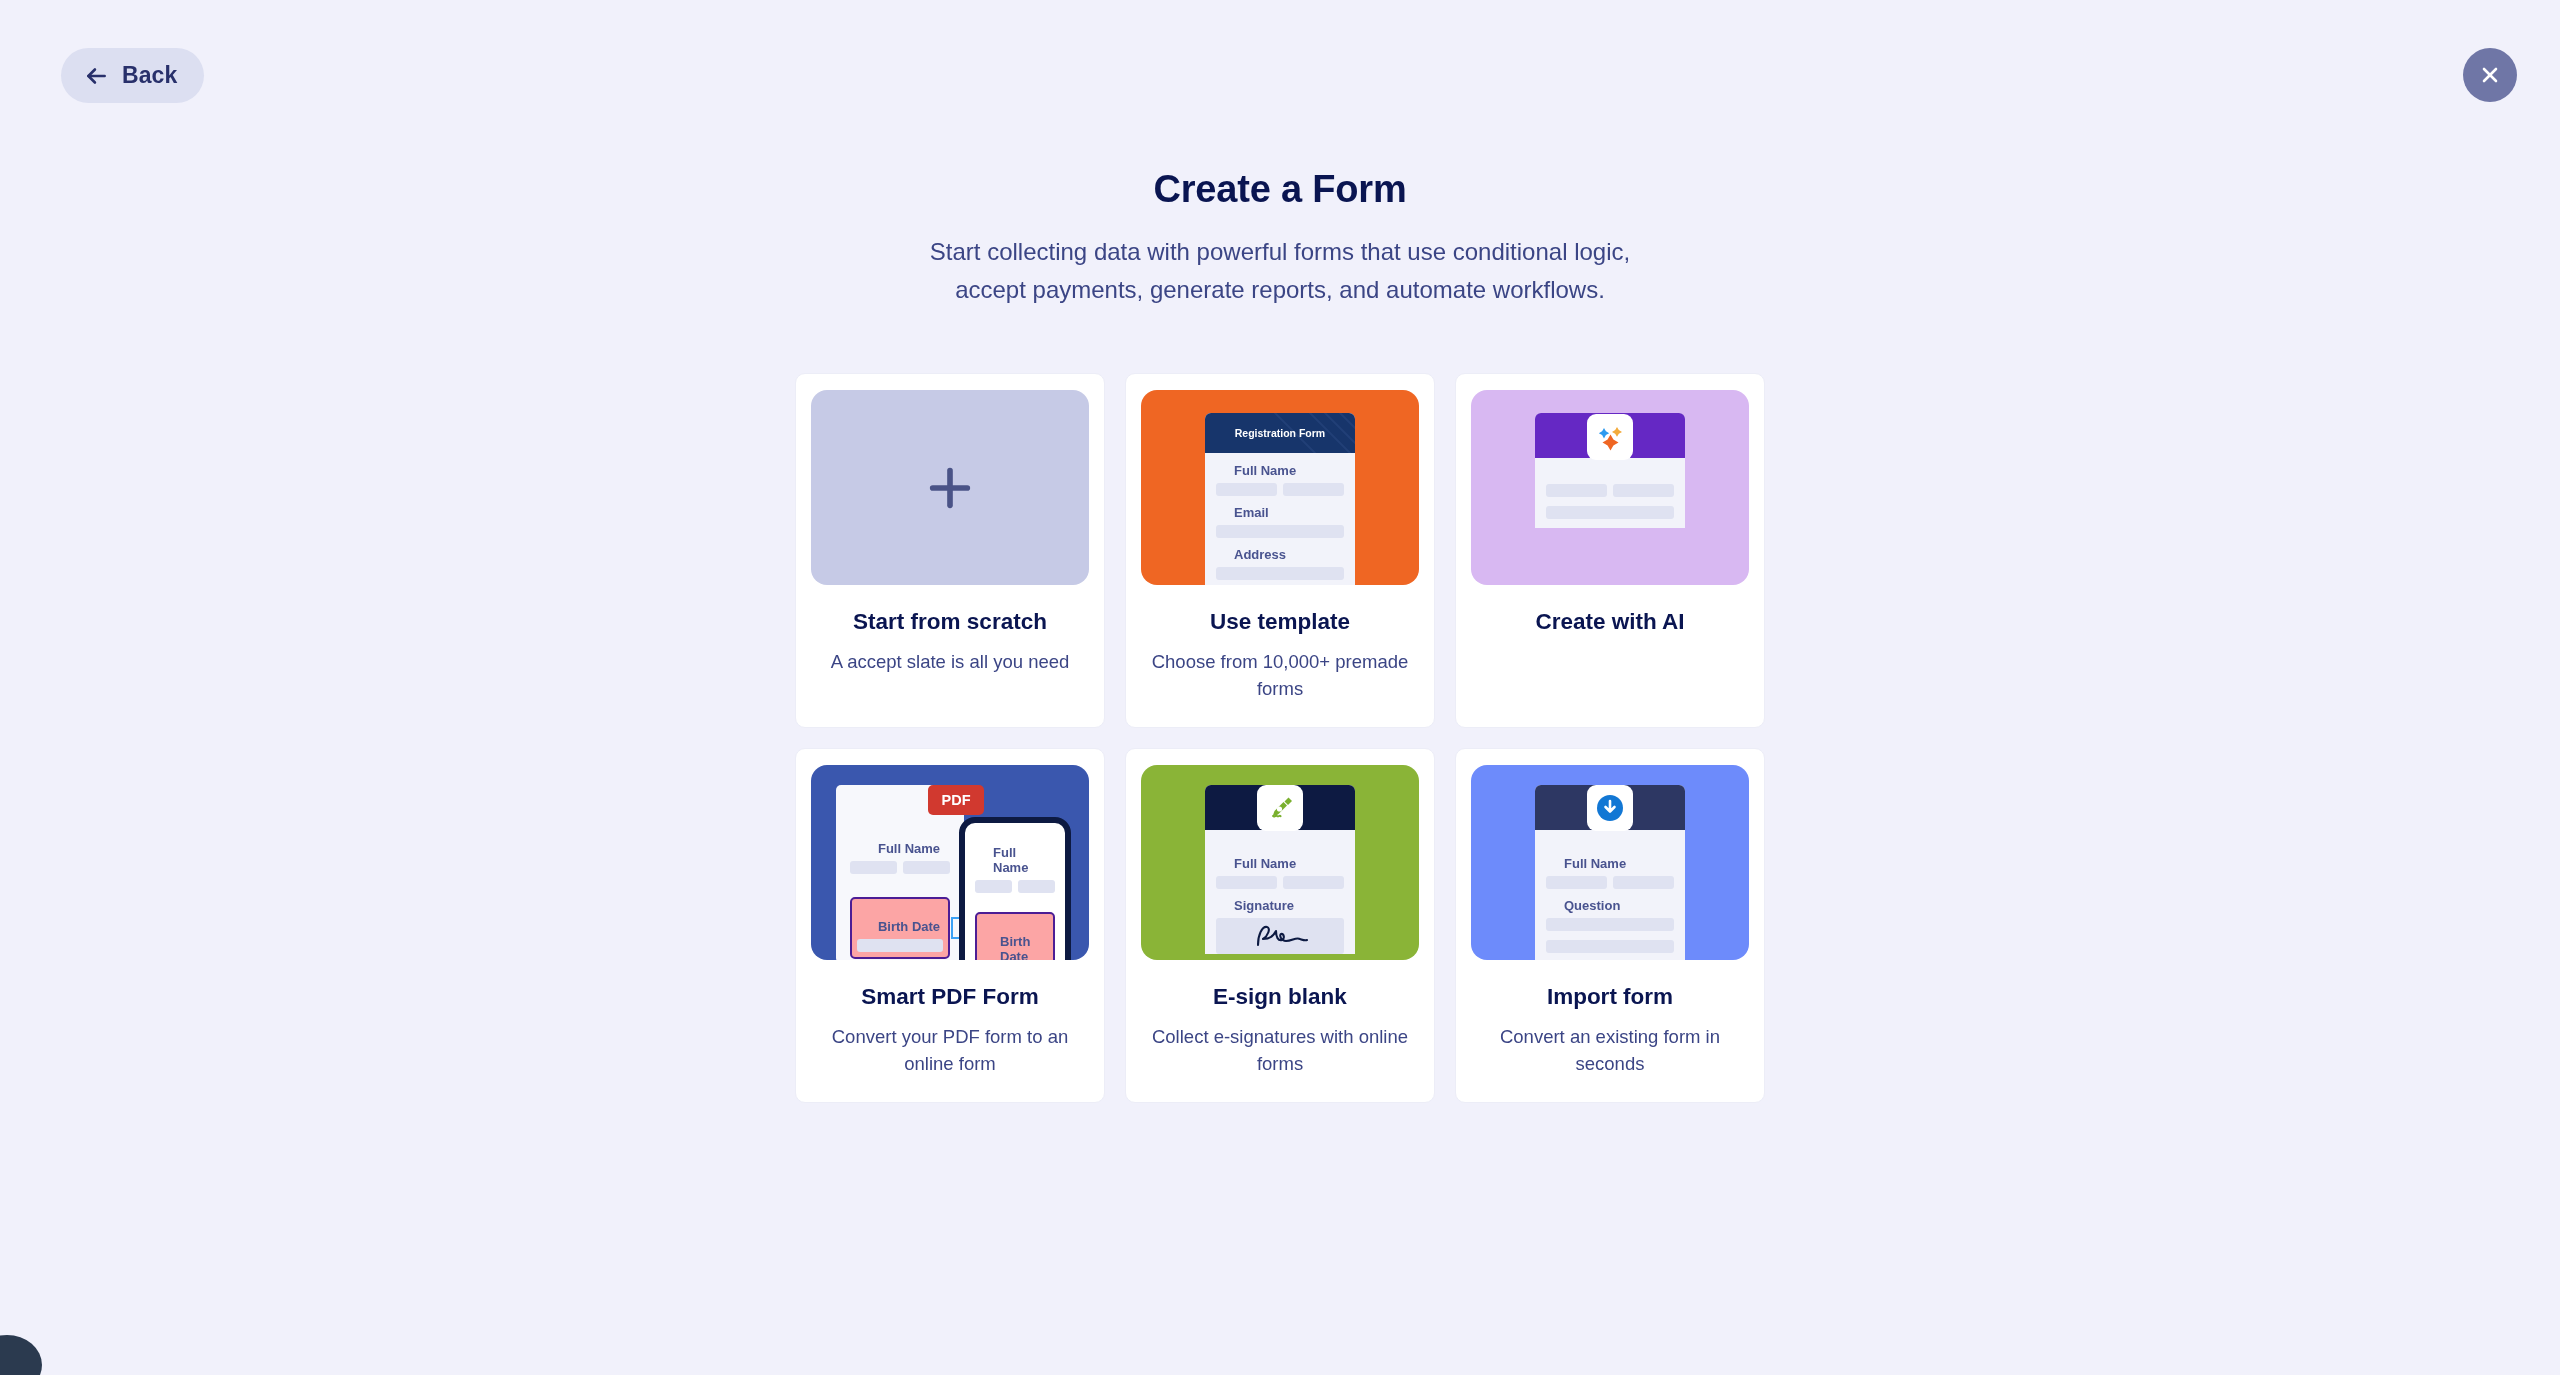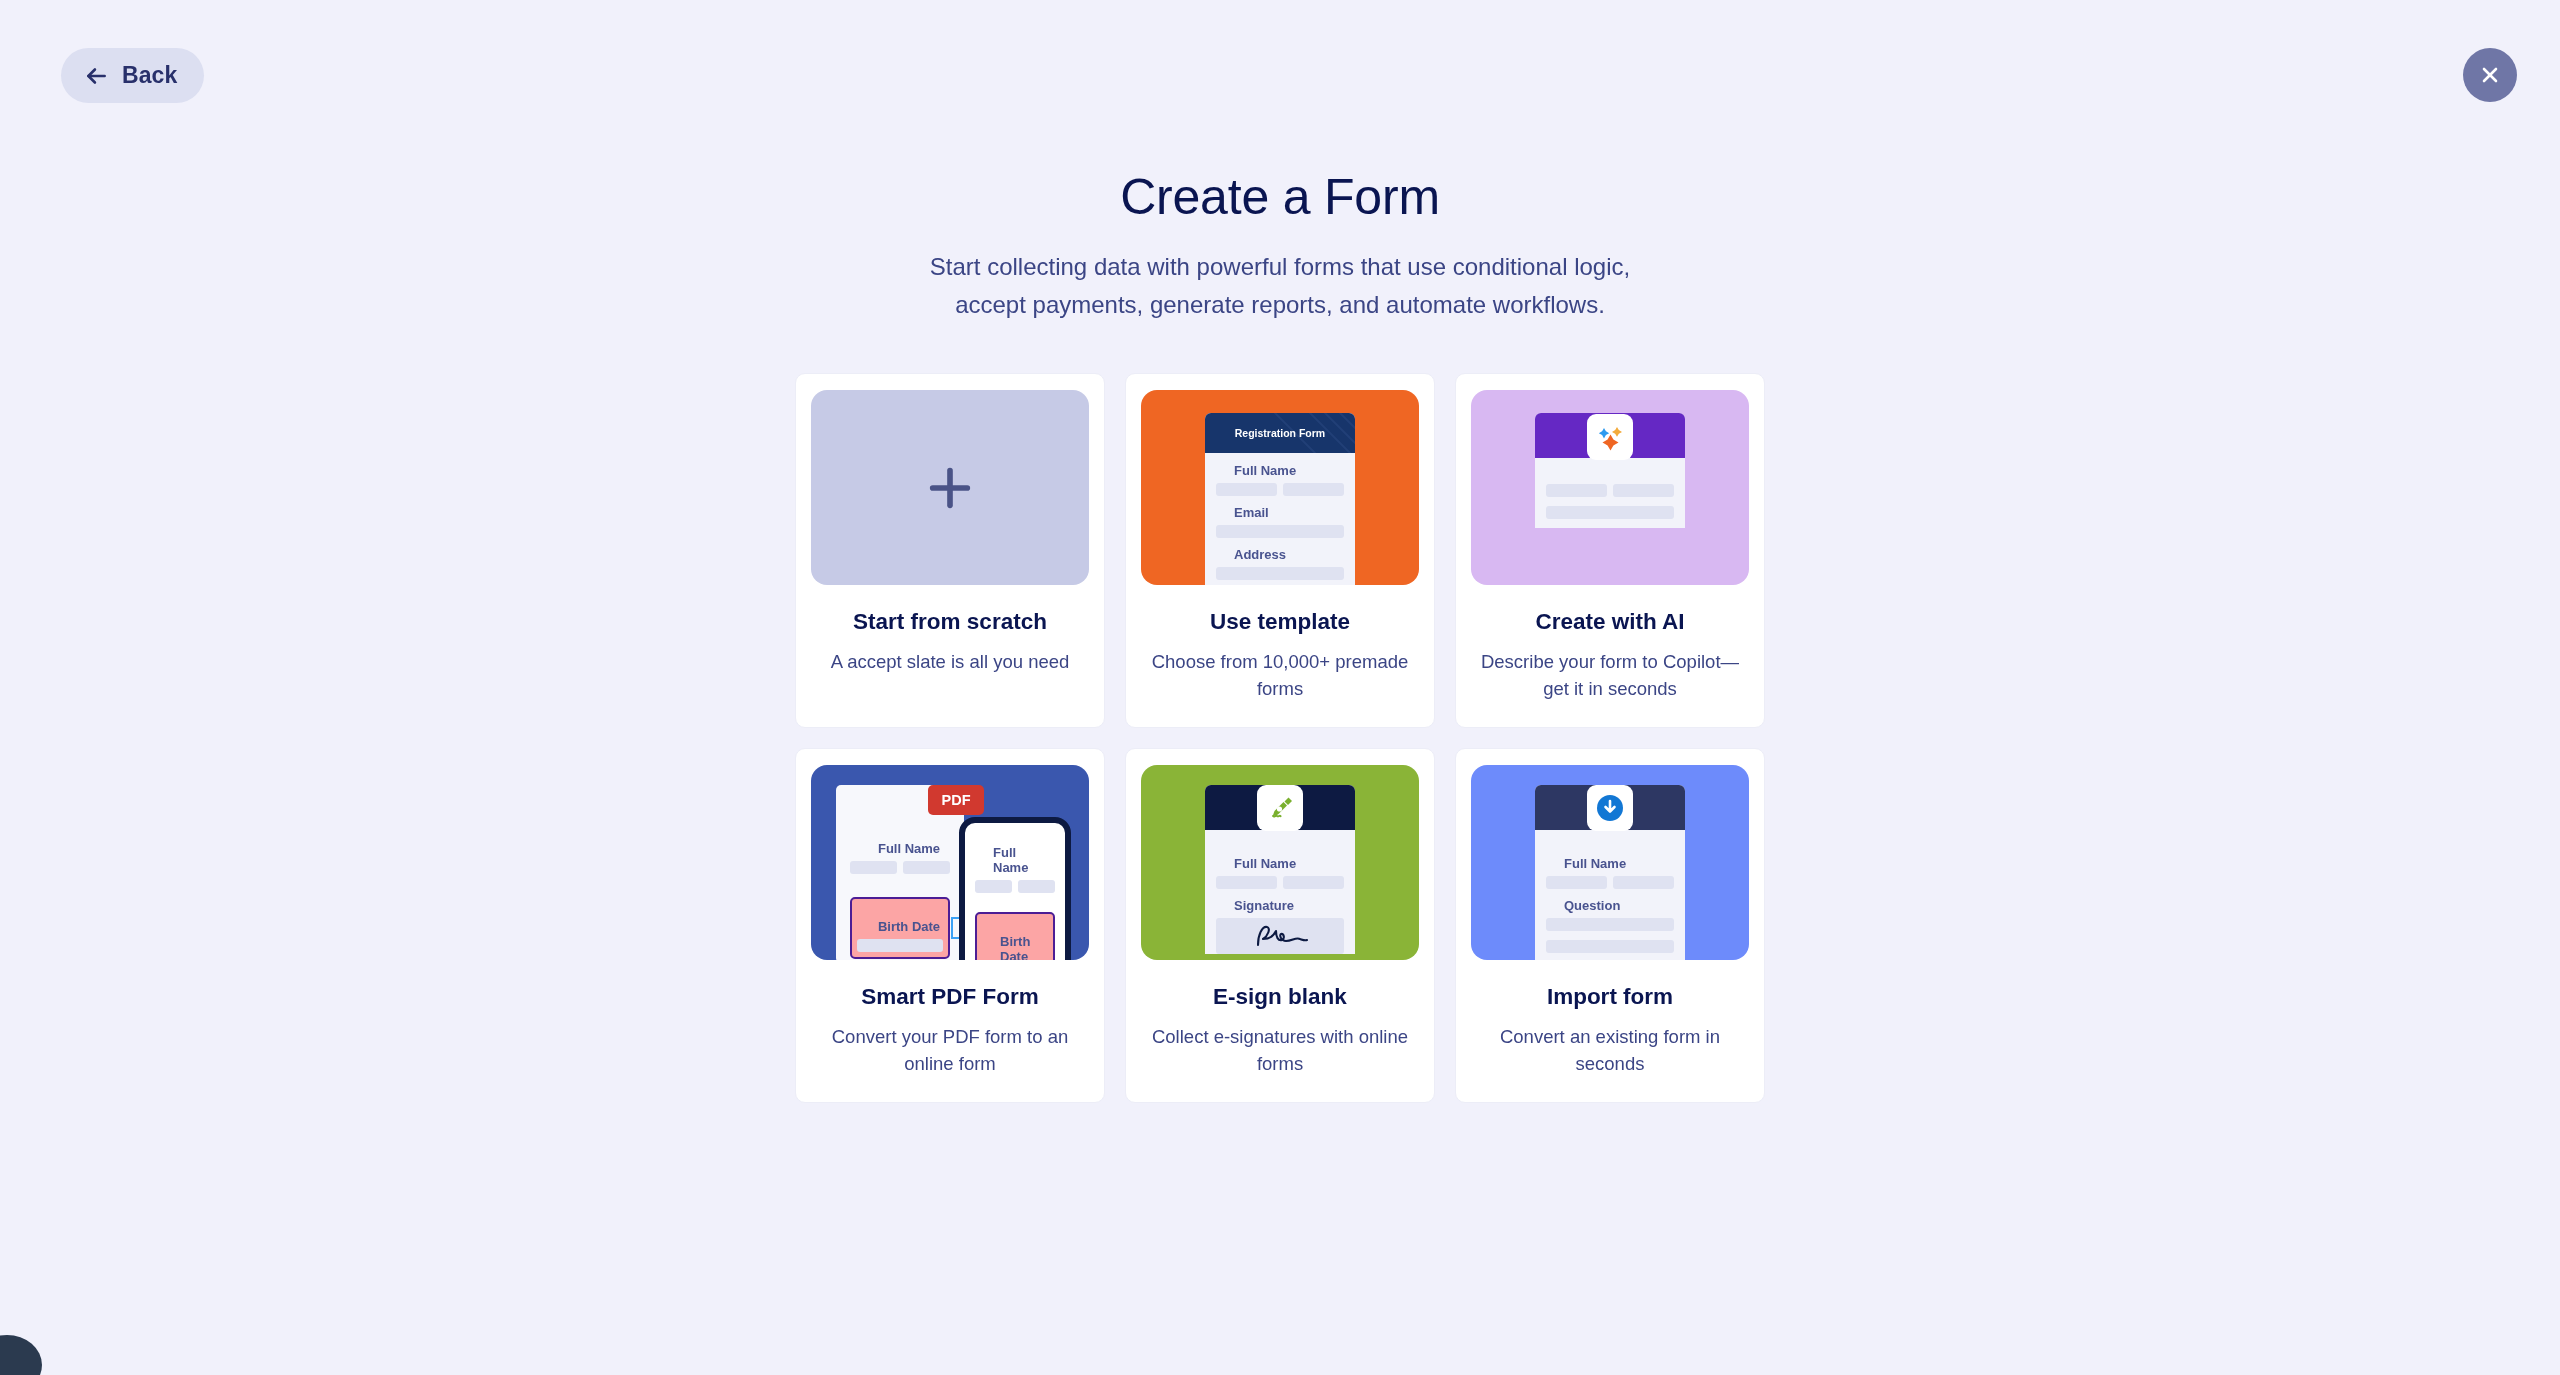--- a/index.html
+++ b/index.html
@@ -28,21 +28,21 @@
     position: absolute; right: 43px; top: 48px;
     width: 54px; height: 54px; border-radius: 50%;
     background: #6f76a6; border: none; cursor: pointer;
     display: flex; align-items: center; justify-content: center;
   }
   .close-x { width: 24px; height: 24px; display: block; }
 
   
   .heading { position: absolute; top: 168px; left: 0; right: 0; text-align: center; }
   .page-title {
-    font-size: 50px; font-weight: 400; color: #0a1551; letter-spacing: -0.2px;
+    font-size: 38px; font-weight: 700; color: #0a1551; letter-spacing: -0.2px;
   }
   .page-subtitle {
     margin-top: 22px;
     font-size: 24px; line-height: 38px; color: #3b4585; font-weight: 400;
   }
 
   
   .grid {
     position: absolute; top: 373px; left: 50%;
     transform: translateX(-50%);
@@ -274,21 +274,20 @@
         <span>
           <svg class="sparkle-icon" viewBox="0 0 32 32">
             <path d="M10 7 l1.9 3.3 L15.2 12.2 l-3.3 1.9 L10 17.4 L8.1 14.1 L4.8 12.2 L8.1 10.3 Z" fill="#2e9bf0"></path>
             <path d="M23 6 l1.8 3.1 L28 10.9 l-3.2 1.8 L23 15.8 L21.2 12.7 L18 10.9 L21.2 9.1 Z" fill="#f3ab3c"></path>
             <path d="M16.5 13.5 l2.9 5.1 L24.5 21.5 l-5.1 2.9 L16.5 29.5 L13.6 24.4 L8.5 21.5 L13.6 18.6 Z" fill="#ef6623"></path>
           </svg>
         </span>
       </div>
     </div>
     <div class="card-title">Create with AI</div>
-    <div class="card-desc">Describe your form to Copilot—get it in seconds</div>
   </div>
 
   <div class="card">
     <div class="thumb thumb-pdf">
       <div class="pdf-doc">
         <div class="pdf-badge">PDF</div>
         <div class="pdf-doc-body">
           <div class="f-label">Full Name</div>
           <div class="f-row">
               <div class="f-box f-half"></div>

